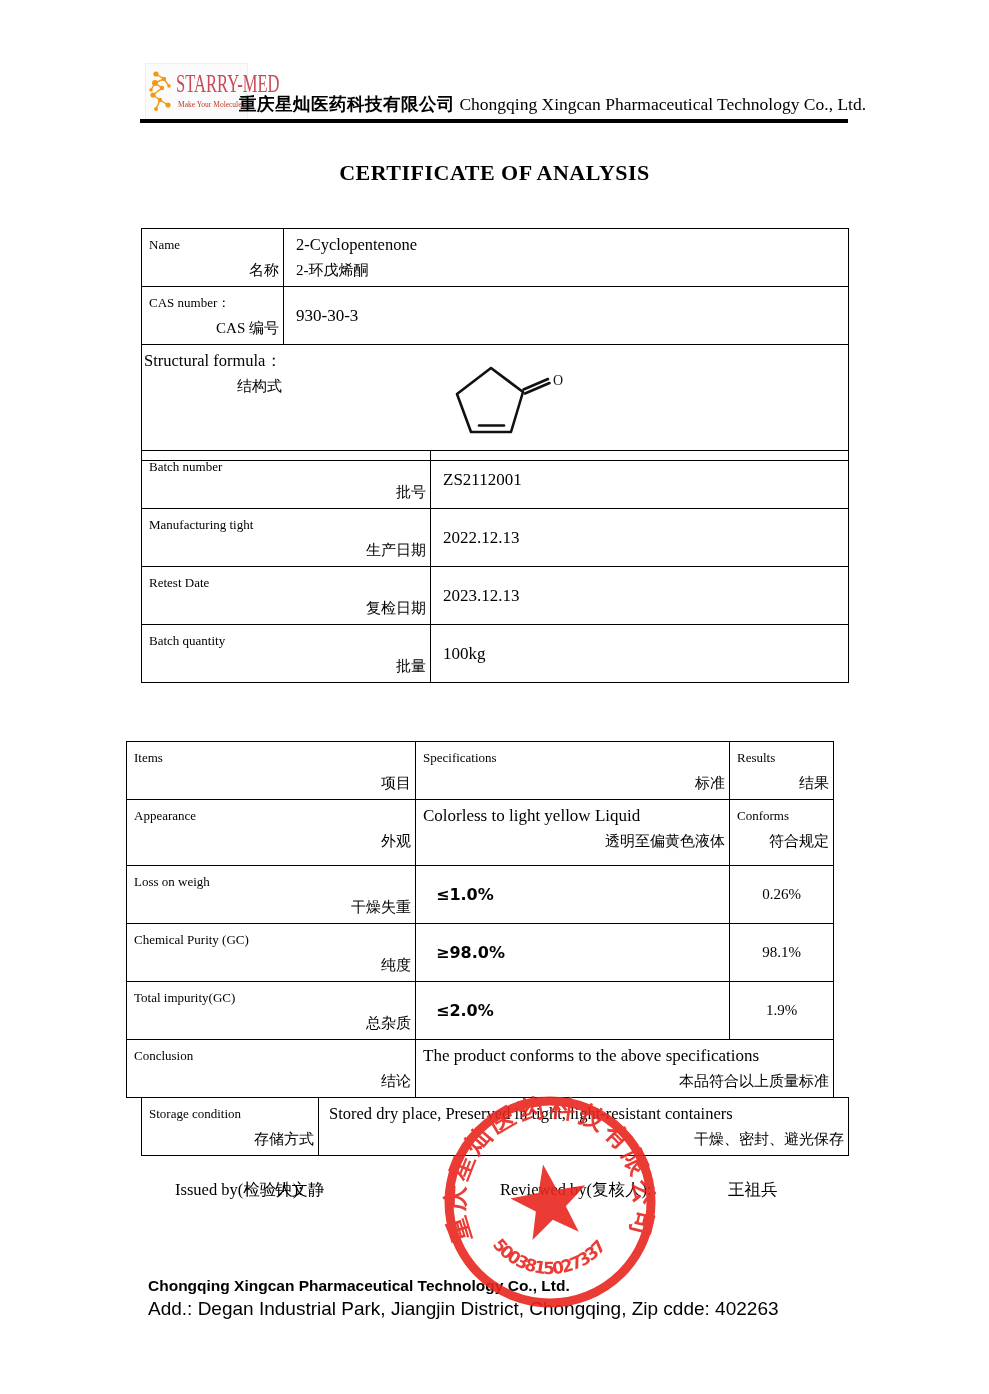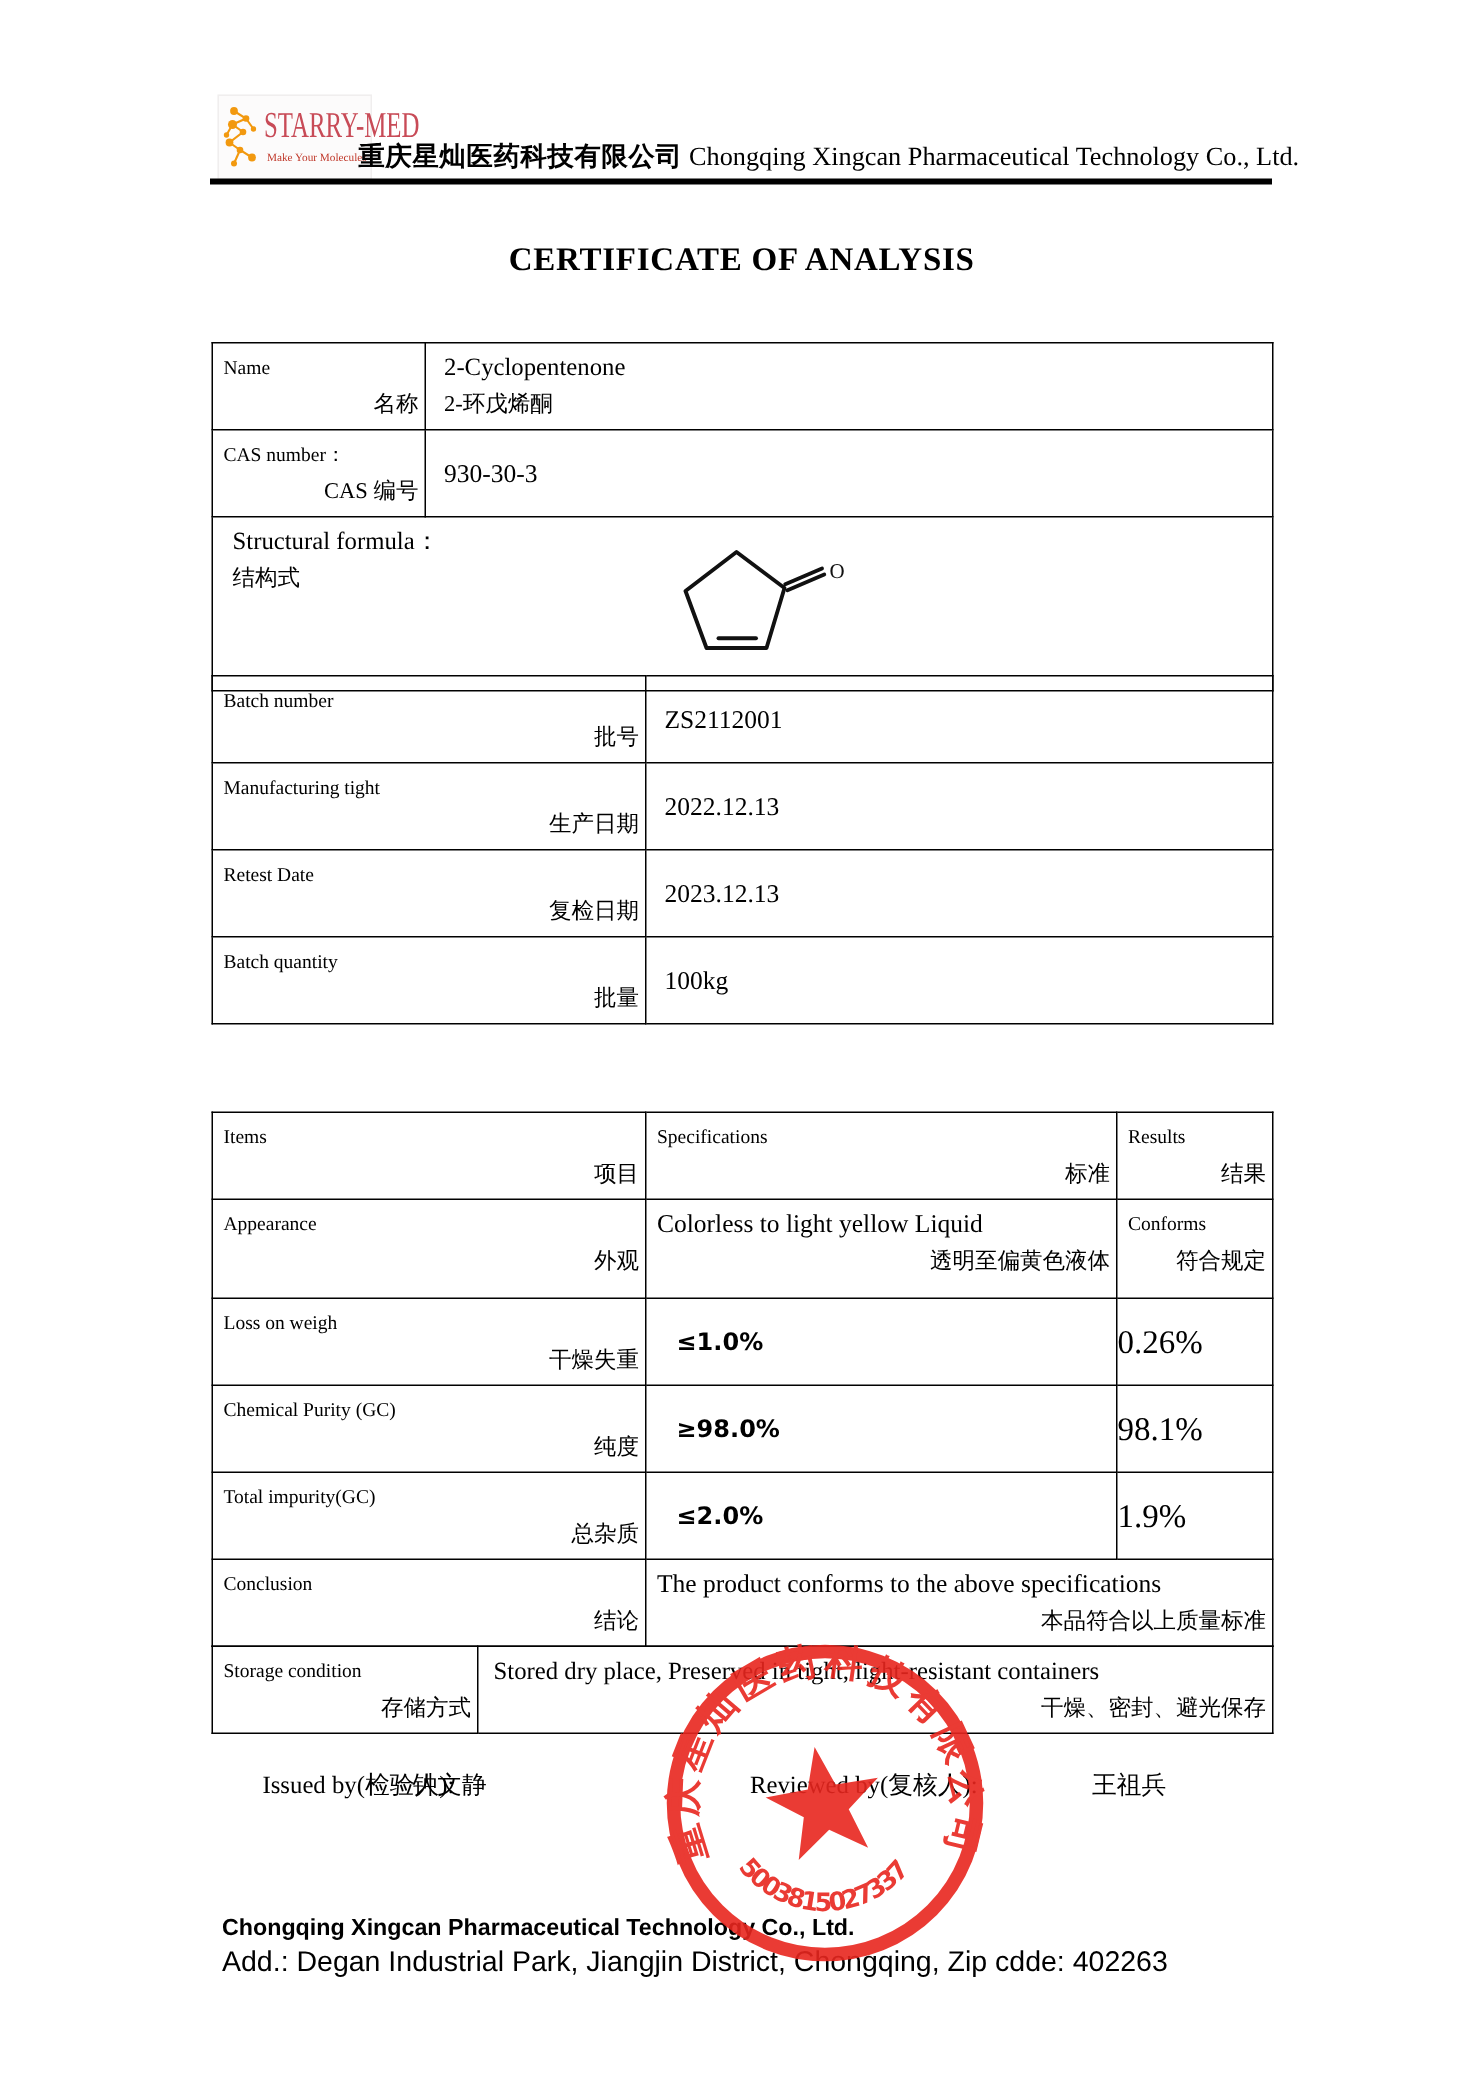--- a/index.html
+++ b/index.html
@@ -26,28 +26,28 @@
   table { border-collapse:collapse; table-layout:fixed; }
   td { border:1px solid #000; vertical-align:middle; padding:0; }
   .lbl { padding:3px 4px 3px 7px; vertical-align:top; }
   .lbl .en { display:block; font-size:13px; line-height:25px; }
   .lbl .cn { display:block; font-size:15px; line-height:26px;text-align:right; }
   .val { padding-left:12px; font-size:17px; }
   .val .en { display:block; font-size:16.5px; line-height:25px; }
   .val .cn { display:block; font-size:15px; line-height:26px; }
   .tableA { position:absolute; left:141px; top:228px; width:707px; }
   .tableB { position:absolute; left:141px; top:450px; width:707px; }
-  .tableC { position:absolute; left:141px; top:741px; width:707px;border-radius:28px; }
+  .tableC { position:absolute; left:126px; top:741px; width:707px;border-radius:28px; }
   .tableD { position:absolute; left:141px; top:1097px; width:707px; }
   .struct-cell { position:relative; vertical-align:top; }
-  .struct-label { position:absolute; left:13px; top:3px; }
+  .struct-label { position:absolute; left:2px; top:3px;text-align:right; }
   .struct-label .en { display:block; font-size:16.5px; line-height:25px; }
   .struct-label .cn { display:block; font-size:15px; line-height:26px; }
   .mol-svg { position:absolute; left:297px; top:10px; }
-  .res-center { text-align:left; font-size:22px; }
+  .res-center { text-align:center; font-size:15px; }
   .spec-val { padding-left:20px; font-size:17px; font-weight:600; font-family:"DejaVu Sans","Liberation Sans",sans-serif; }
   .spec-val-num { font-size:16px; }
   
   .sig-row { position:absolute; left:146px; top:1179px; width:700px; font-size:16.5px; white-space:nowrap; }
   .sig-issued-label { position:absolute; left:0px; top:0;margin-left:29px; }
   .sig-issued-name { position:absolute; left:129px; top:0; }
   .sig-reviewed-label { position:absolute; left:354px; top:0; }
   .sig-reviewed-name { position:absolute; left:582px; top:0; }
   
   .stamp { position:absolute; left:440px; top:1092px; opacity:.9; }

